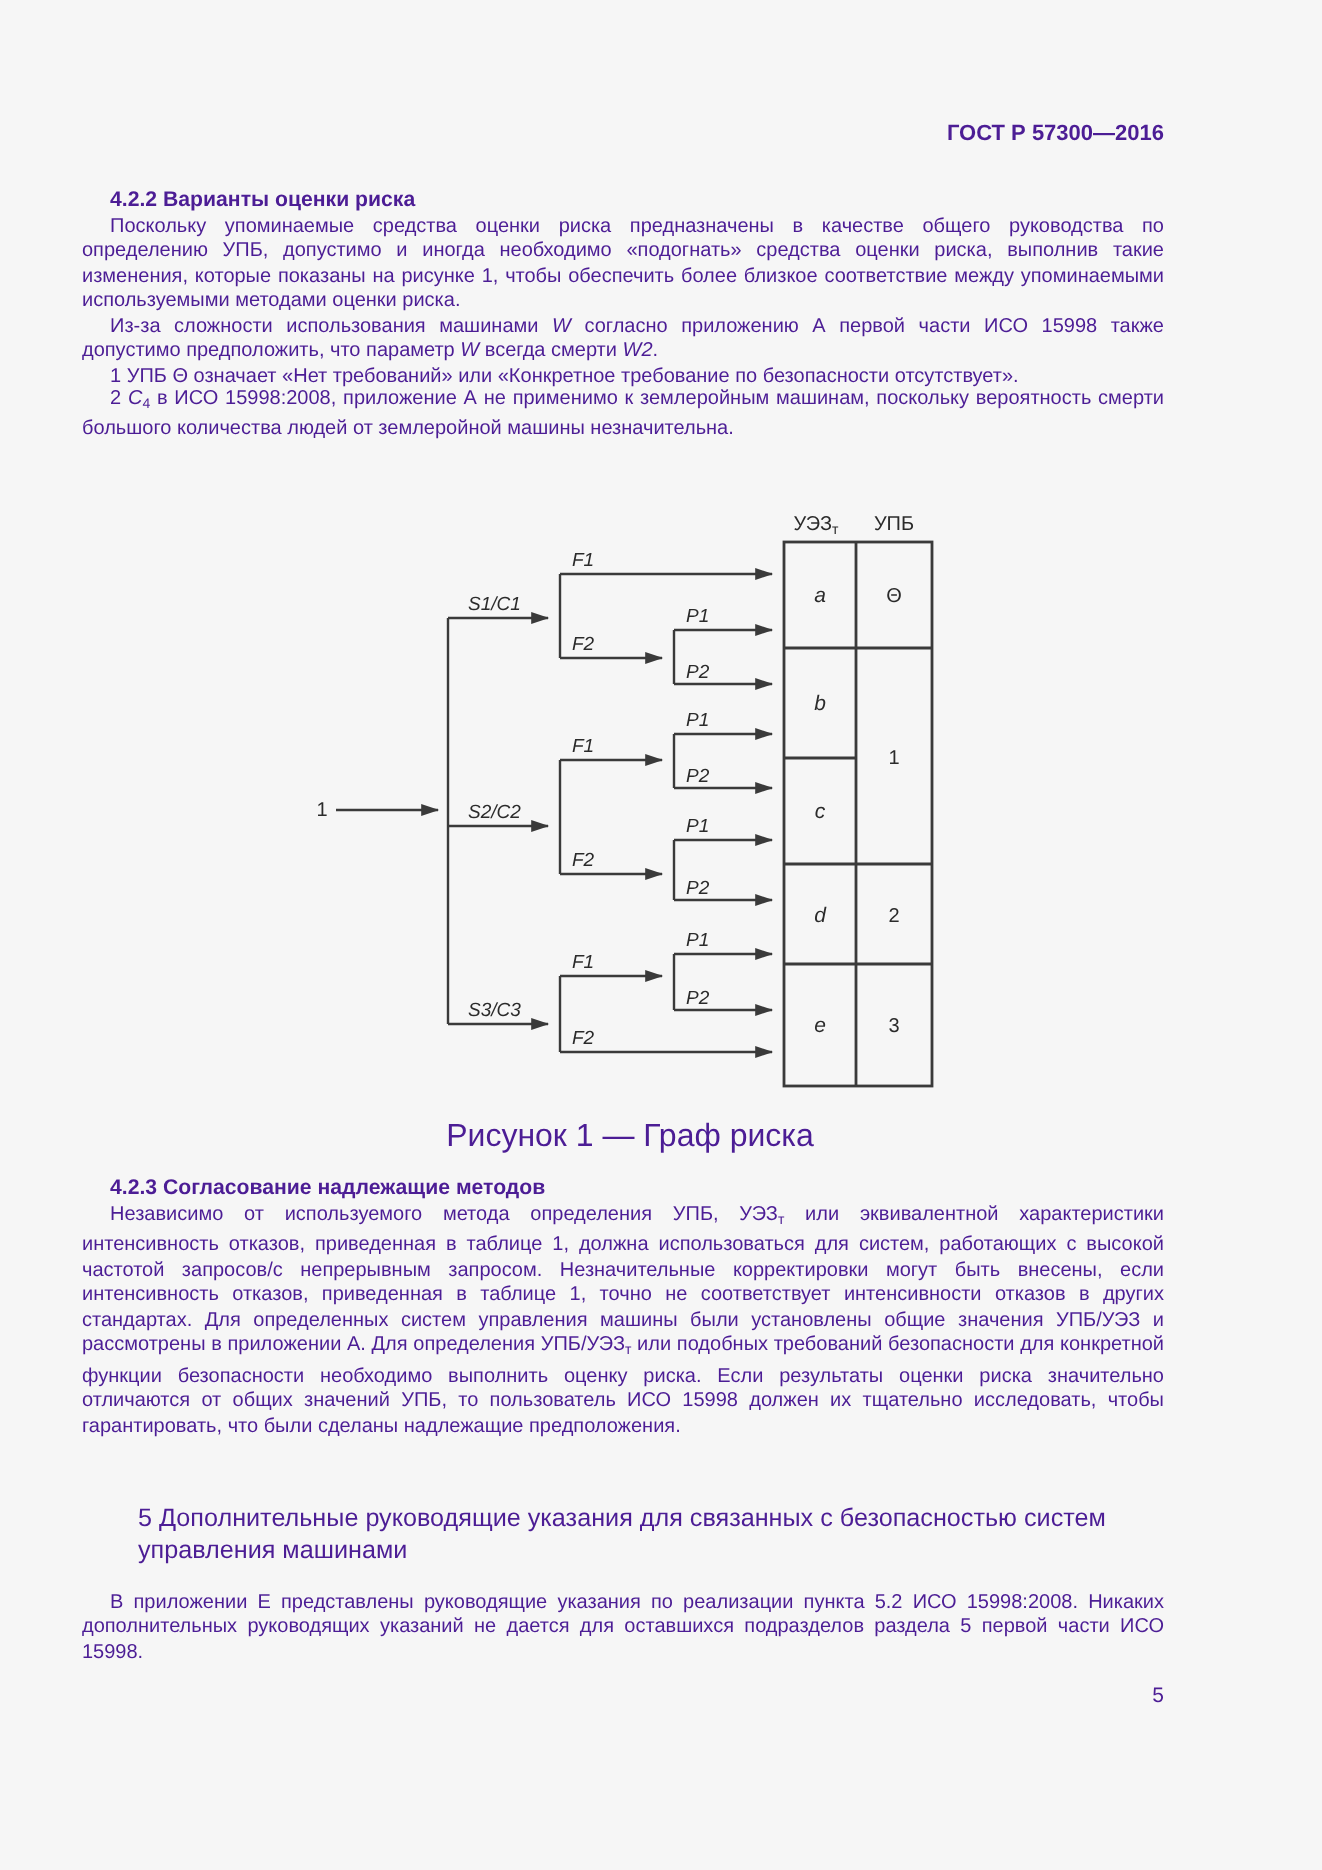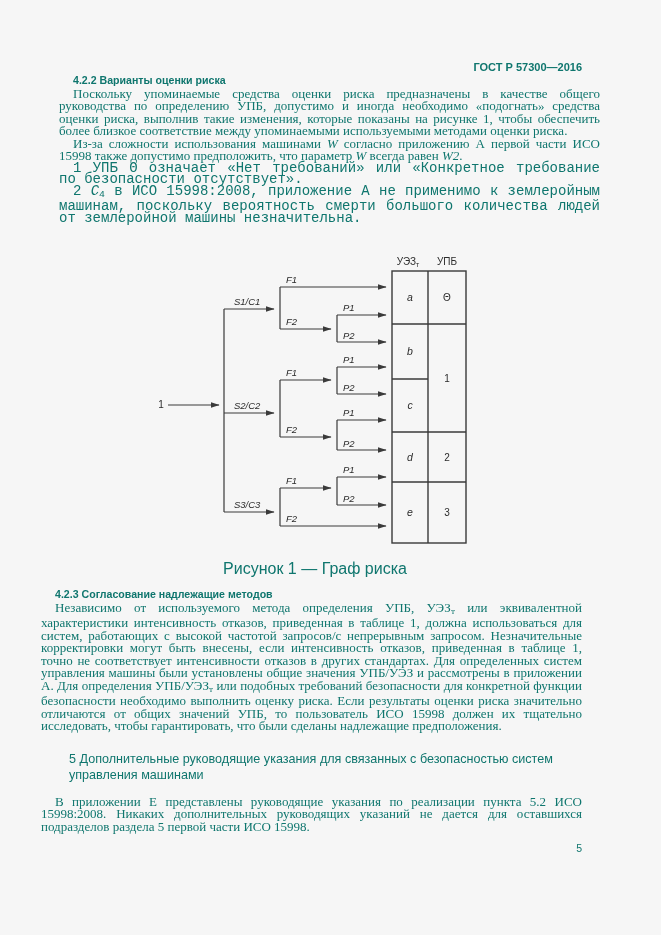--- a/index.html
+++ b/index.html
@@ -1,32 +1,32 @@
 <!DOCTYPE html>
 <html><head>
 <meta charset="utf-8">
 <style>
   html,body { margin:0; padding:0; background:#f6f6f6; }
   .page {
     position:relative; width:661px; height:935px; background:#f6f6f6;
-    font-family:"Liberation Sans", sans-serif; color:#0f766e; overflow:hidden;
+    font-family:"Liberation Sans", sans-serif; color:#4c1d95; overflow:hidden;
   }
   .doc-number { position:absolute; top:61px; left:41px; width:541px;
     text-align:right; font-weight:bold; font-size:11px; }
   .sec { position:absolute; left:41px; width:541px; }
-  #sec-422 { top:74px;margin-left:18px; }
+  #sec-422 { top:94px; }
   #sec-423 { top:588px; }
   #sec-5   { top:752px; }
   .h-sub { font-size:10.6px; font-weight:bold; padding-left:14px; margin:0 0 2px 0; }
-  .para { font-size:13px; line-height:12.45px; text-align:justify;
-    text-indent:14px; margin:0;font-family:Liberation Serif, serif; }
+  .para { font-size:10px; line-height:12.45px; text-align:justify;
+    text-indent:14px; margin:0; }
   .notes-label { font-size:9.3px; letter-spacing:2.5px; padding-left:14px;
     margin:7px 0 1px 0; }
-  .note { font-size:14px; line-height:11.7px; text-align:justify;
-    text-indent:14px; margin:0;font-family:Liberation Mono, monospace; }
+  .note { font-size:10px; line-height:11.7px; text-align:justify;
+    text-indent:14px; margin:0; }
   .it { font-style:italic; }
   .subsc { font-size:0.7em; vertical-align:-2px; }
   .h-main { font-size:12.6px; font-weight:normal; line-height:15.5px;
     margin:0 0 13px 0; padding-left:28px; text-align:left; }
   #figure-svg { position:absolute; left:150px; top:252px; }
   .fig-caption { position:absolute; left:150px; top:560px; width:330px;
     text-align:center; font-size:16px; }
   .page-num { position:absolute; top:842px; left:41px; width:541px;
     text-align:right; font-size:10.5px; }
   
@@ -43,21 +43,21 @@
 </head>
 <body>
 
 <div class="page">
 
   <div class="doc-number">ГОСТ Р 57300—2016</div>
 
   <div class="sec" id="sec-422">
     <p class="h-sub">4.2.2 Варианты оценки риска</p>
     <p class="para">Поскольку упоминаемые средства оценки риска предназначены в качестве общего руководства по определению УПБ, допустимо и иногда необходимо «подогнать» средства оценки риска, выполнив такие изменения, которые показаны на рисунке 1, чтобы обеспечить более близкое соответствие между упоминаемыми используемыми методами оценки риска.</p>
-    <p class="para"><span>Из-за сложности использования машинами </span><span class="it">W</span><span> согласно приложению А первой части ИСО 15998 также допустимо предположить, что параметр </span><span class="it">W</span><span> всегда равен </span><span class="it">W2</span><span>.</span></p>
+    <p class="para"><span>Из-за сложности использования машинами </span><span class="it">W</span><span> согласно приложению А первой части ИСО 15998 также допустимо предположить, что параметр </span><span class="it">W</span><span> всегда смерти </span><span class="it">W2</span><span>.</span></p>
     <p class="note">1 УПБ Θ означает «Нет требований» или «Конкретное требование по безопасности отсутствует».</p>
     <p class="note"><span>2 </span><span class="it">C</span><span class="subsc">4</span><span> в ИСО 15998:2008, приложение А не применимо к землеройным машинам, поскольку вероятность смерти большого количества людей от землеройной машины незначительна.</span></p>
   </div>
 
   <svg id="figure-svg" width="330" height="305" viewBox="0 0 330 305" xmlns="http://www.w3.org/2000/svg">
     <defs>
       <marker id="arw" markerWidth="8" markerHeight="6" refX="7" refY="2.5" orient="auto">
         <path class="arw" d="M0,0 L7.5,2.5 L0,5 z"></path>
       </marker>
     </defs>

